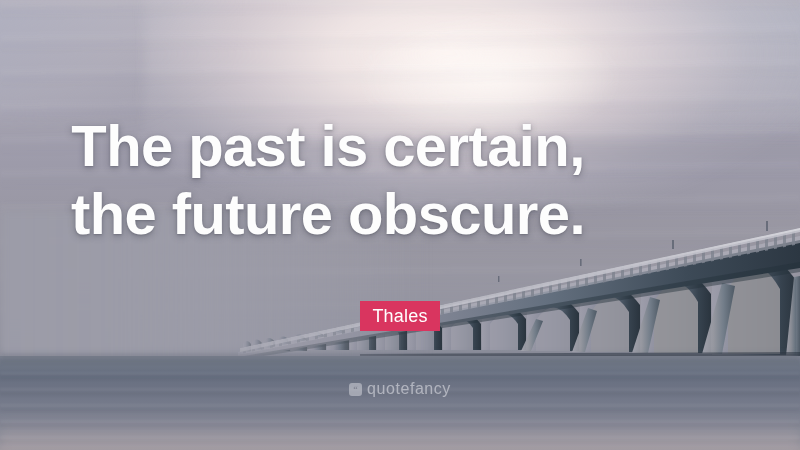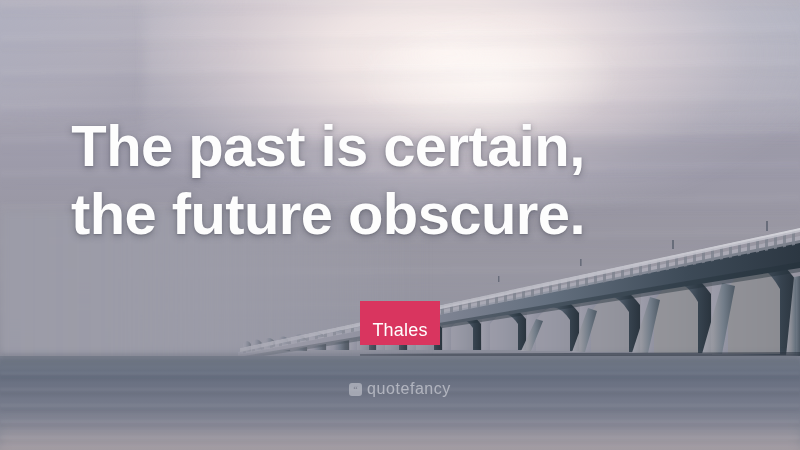--- a/index.html
+++ b/index.html
@@ -150,21 +150,21 @@
   .author-wrap{
     position:absolute;left:0;top:301px;width:800px;text-align:center;
   }
   .author{
     display:inline-block;
     background:#d9355f;
     color:#ffffff;
     font-size:18px;
     font-weight:400;
     letter-spacing:.2px;
-    padding:20px 12px 6px;
+    padding:6px 12px 6px;
     line-height:18px;
   }
 
   
   .watermark{
     position:absolute;left:0;top:380px;width:800px;
     display:flex;align-items:center;justify-content:center;gap:5px;
     opacity:.55;
   }
   .wm-badge{

